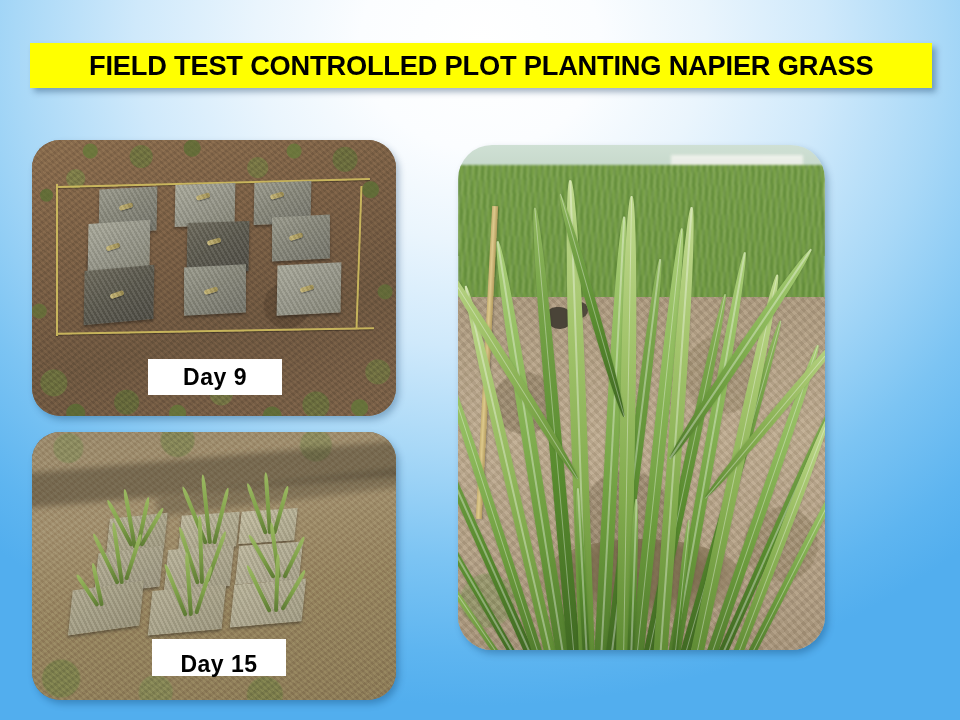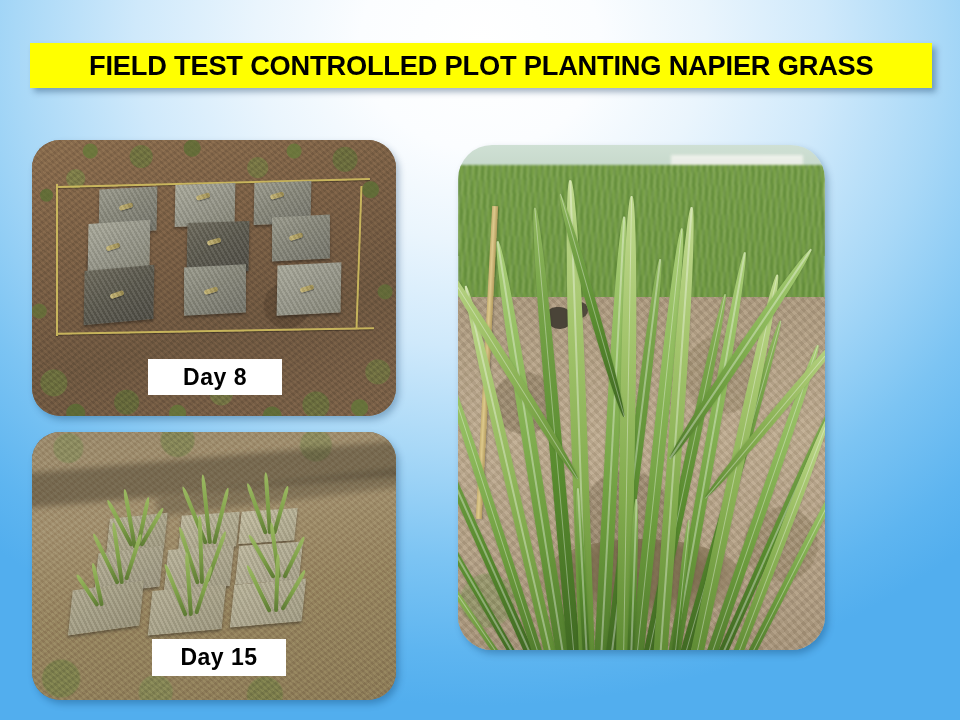--- a/index.html
+++ b/index.html
@@ -305,21 +305,21 @@
       </div>
       <div class="mat" style="left:152px; top:126px; width:62px; height:48px; transform:rotate(-3deg) skewX(-3deg);">
         <div class="nub" style="left:20px; top:22px;"></div>
       </div>
       <div class="mat light" style="left:245px; top:124px; width:64px; height:50px; transform:rotate(-3deg) skewX(-4deg);">
         <div class="nub" style="left:23px; top:22px;"></div>
       </div>
     </div>
 
     <div class="day-label" id="label-day1-inner" style="position:absolute; left:116px; top:219px; width:134px; height:36px;">
-      <span>Day 8</span>
+      <span>Day 9</span>
     </div>
   </div>
 
   <div class="photo" id="photo-day15">
     <div class="scene">
       <div class="soil" style="background-image:
               radial-gradient(circle at 10% 6%, rgba(120,140,80,0.45) 0 14px, transparent 16px),
               radial-gradient(circle at 40% 3%, rgba(104,126,62,0.45) 0 16px, transparent 18px),
               radial-gradient(circle at 78% 5%, rgba(112,134,70,0.4) 0 15px, transparent 17px),
               radial-gradient(circle at 8% 92%, rgba(104,126,62,0.5) 0 18px, transparent 20px),
@@ -382,21 +382,21 @@
         <div class="shoot" style="left:5px; height:64px; bottom:auto; top:120px; transform:rotate(-4deg);"></div>
         <div class="shoot" style="left:10px; height:50px; bottom:auto; top:132px; transform:rotate(18deg);"></div>
       </div>
       <div class="tuft" style="left:236px; top:0;">
         <div class="shoot" style="left:0;  height:52px; bottom:auto; top:128px; transform:rotate(-26deg);"></div>
         <div class="shoot" style="left:6px; height:58px; bottom:auto; top:122px; transform:rotate(2deg);"></div>
         <div class="shoot" style="left:12px; height:46px; bottom:auto; top:132px; transform:rotate(30deg);"></div>
       </div>
     </div>
 
-    <div class="day-label" style="position:absolute; left:120px; top:207px; width:134px; height:37px;">
+    <div class="day-label" style="position:absolute; left:120px; top:207px; width:134px; height:37px;align-items:flex-end;">
       <span>Day 15</span>
     </div>
   </div>
 
   <div class="photo" id="photo-day30">
     <div class="scene">
       <div id="day30-sky"></div>
       <div id="day30-whitebldg"></div>
       <div id="day30-backrow"></div>
       <div id="day30-ground"></div>

